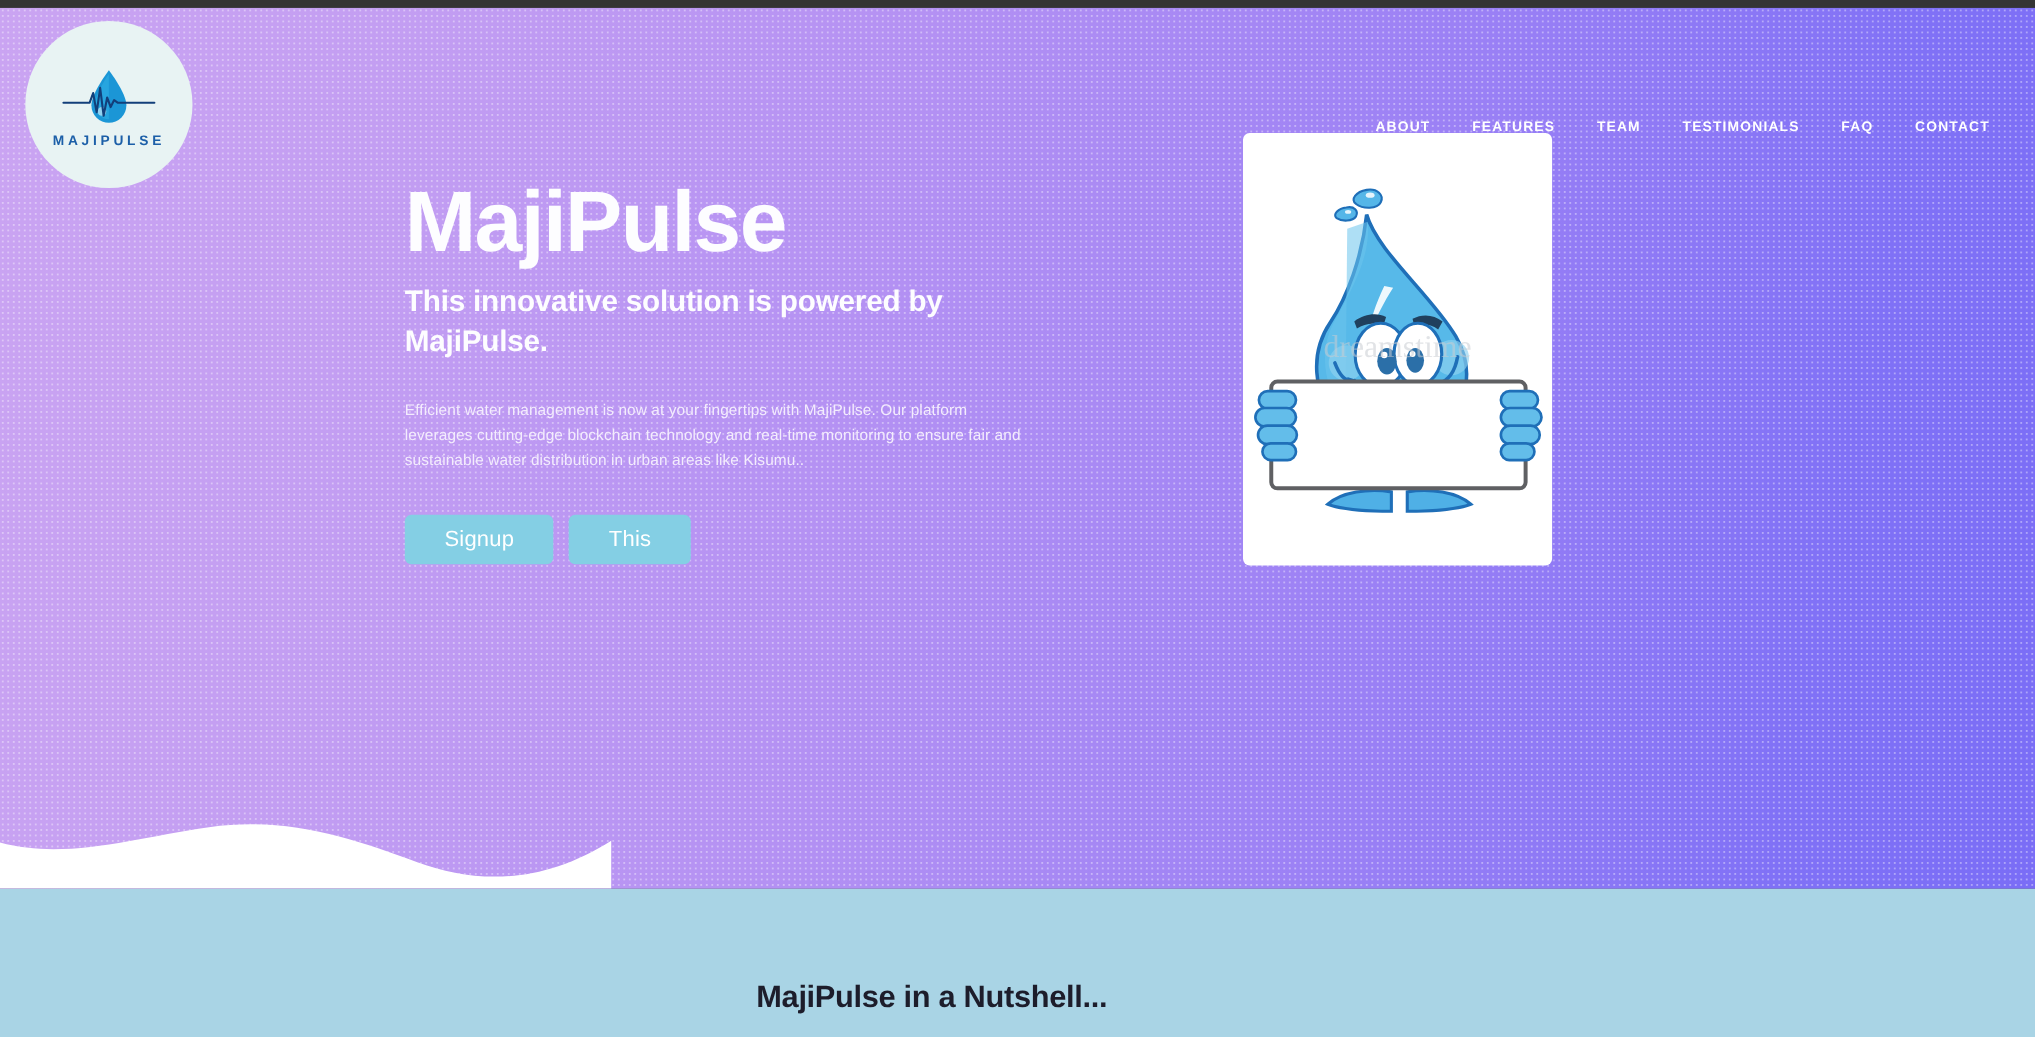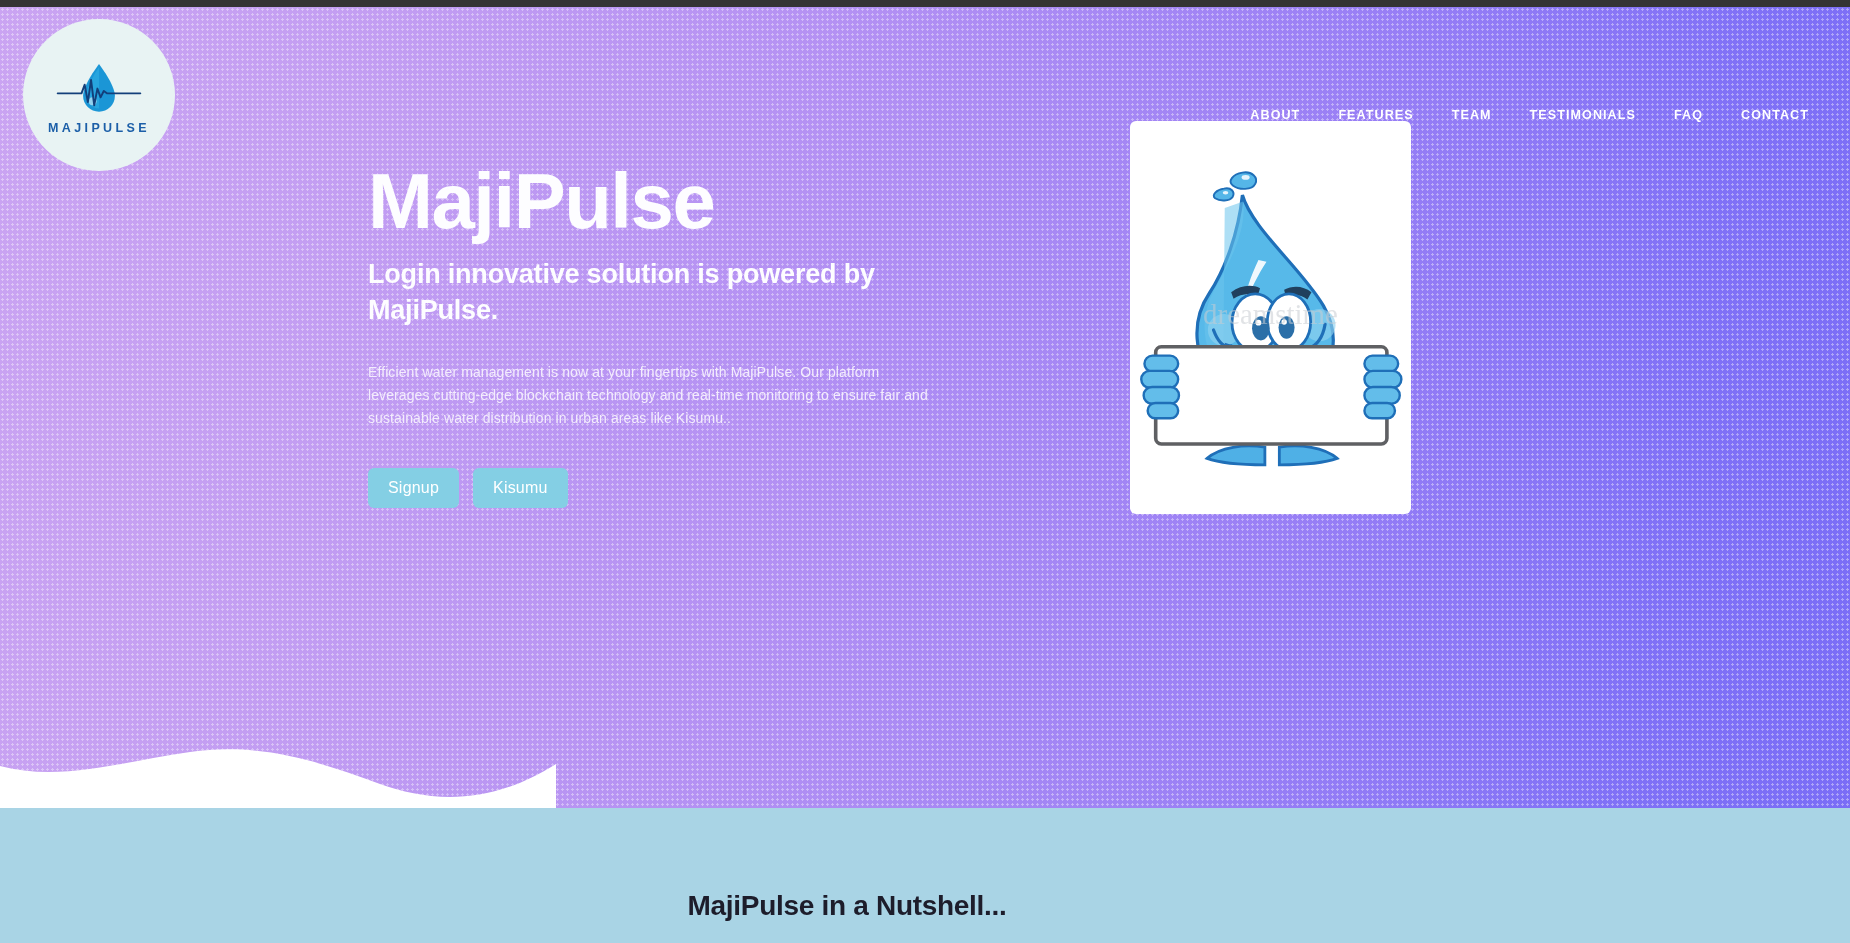--- a/index.html
+++ b/index.html
@@ -77,22 +77,22 @@
   .hero-body {
     font-size:14px; line-height:1.65; font-weight:400;
     color:#f3ecfd; letter-spacing:0.1px;
     max-width:575px;
   }
   .hero-actions { margin-top:38px; display:flex; gap:14px; }
   .btn {
     display:inline-flex; align-items:center; justify-content:center;
     background:#84cfe4; color:#ffffff;
     border:none; border-radius:6px;
-    font-size:16px; font-family:"Liberation Sans", sans-serif;
-    padding:11px 20px; cursor:pointer;
+    font-size:20px; font-family:"Liberation Sans", sans-serif;
+    padding:11px 36px; cursor:pointer;
     letter-spacing:0.2px;
   }
 
   
   .hero-art {
     position:absolute; left:1130px; top:114px;
     width:281px; height:393px;
     background:#ffffff; border-radius:6px;
     z-index:20; overflow:hidden;
   }
@@ -142,25 +142,25 @@
       <a href="#">ABOUT</a>
       <a href="#">FEATURES</a>
       <a href="#">TEAM</a>
       <a href="#">TESTIMONIALS</a>
       <a href="#">FAQ</a>
       <a href="#">CONTACT</a>
     </nav>
 
     <div class="hero-copy">
       <h1 class="hero-title">MajiPulse</h1>
-      <h2 class="hero-sub">Login innovative solution is powered by MajiPulse.</h2>
+      <h2 class="hero-sub">This innovative solution is powered by MajiPulse.</h2>
       <p class="hero-body">Efficient water management is now at your fingertips with MajiPulse. Our platform leverages cutting-edge blockchain technology and real-time monitoring to ensure fair and sustainable water distribution in urban areas like Kisumu..</p>
       <div class="hero-actions">
         <button class="btn">Signup</button>
-        <button class="btn">Kisumu</button>
+        <button class="btn">This</button>
       </div>
     </div>
 
     <div class="hero-art">
       <svg viewBox="0 0 350 393">
         <rect x="0" y="0" width="350" height="393" fill="#ffffff"></rect>
 
         <g stroke="#1f6fb8" stroke-width="2.4" fill="#55b6e8">
           <path d="M140 16 C152 14 160 22 156 30 C152 38 136 38 128 32 C121 27 128 18 140 16 Z"></path>
           <path d="M117 36 C126 34 131 40 128 46 C124 52 112 52 106 48 C101 44 108 37 117 36 Z"></path>

